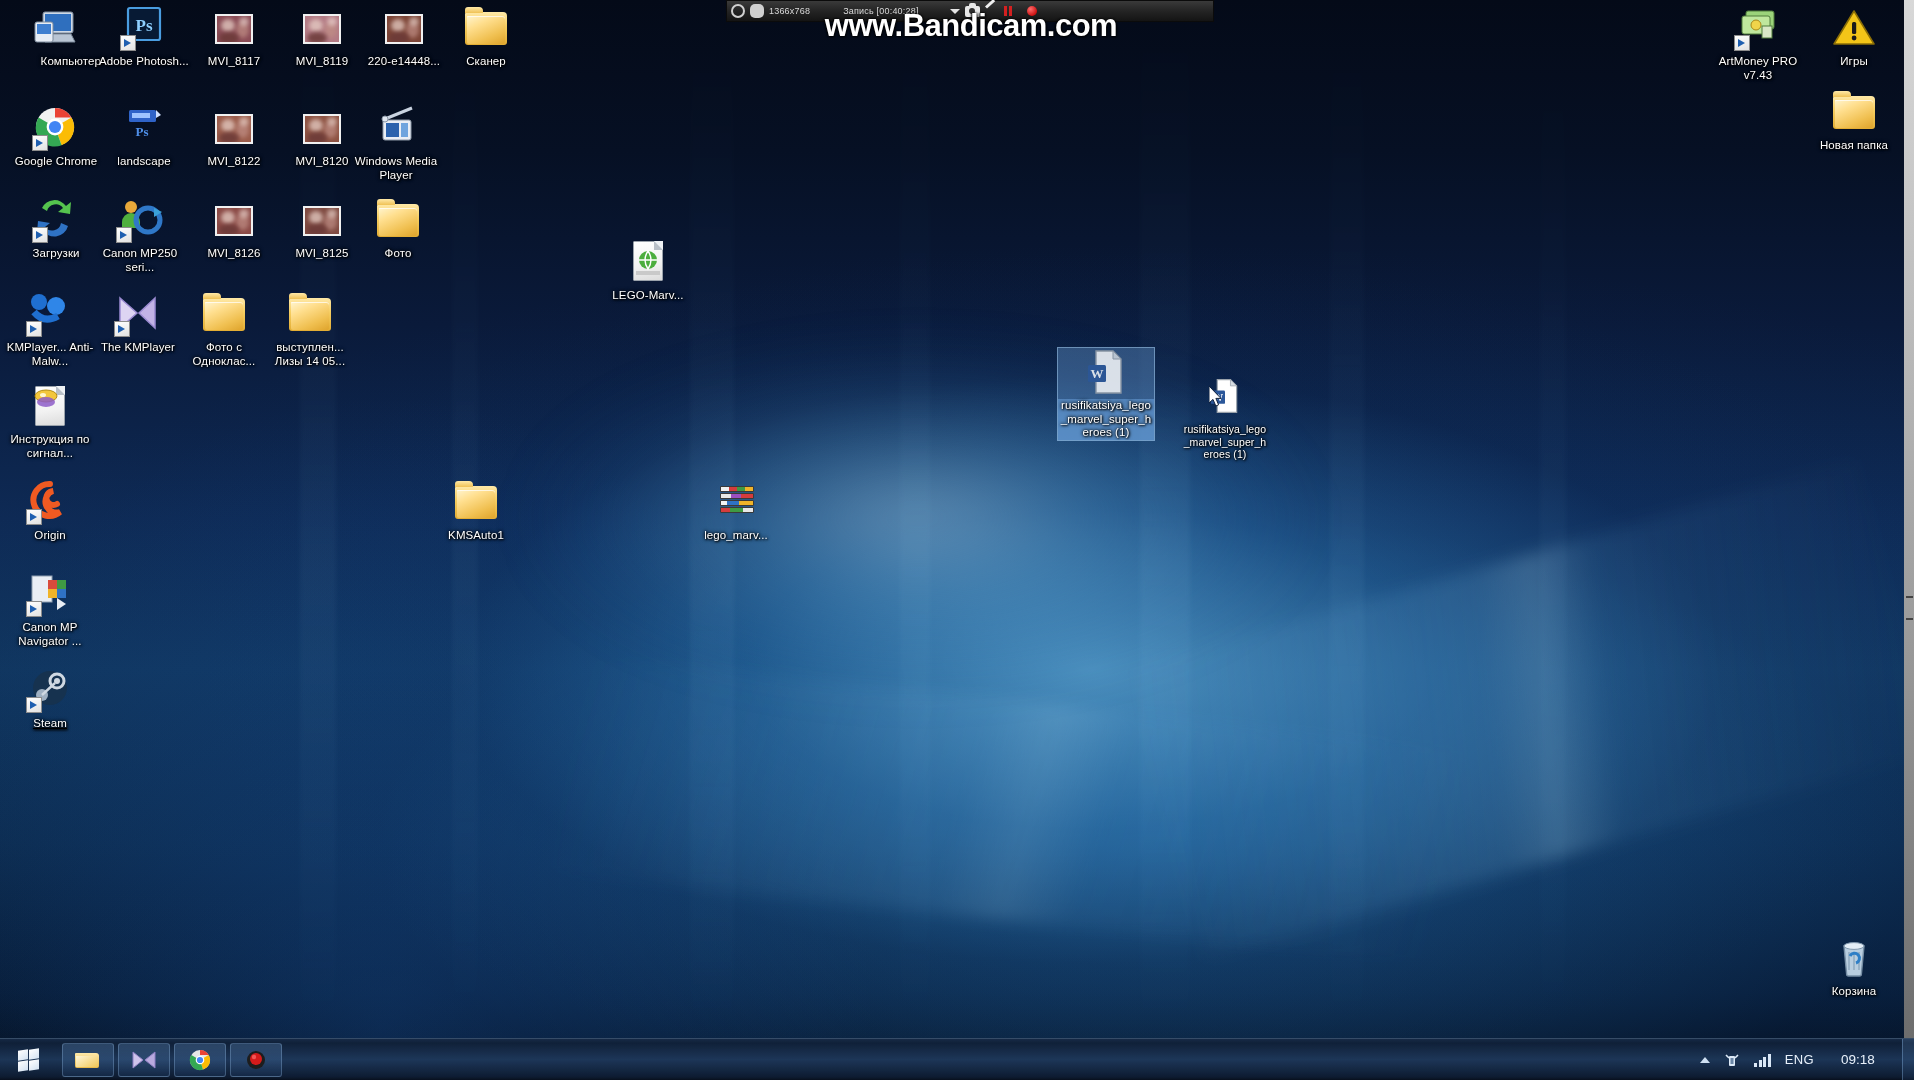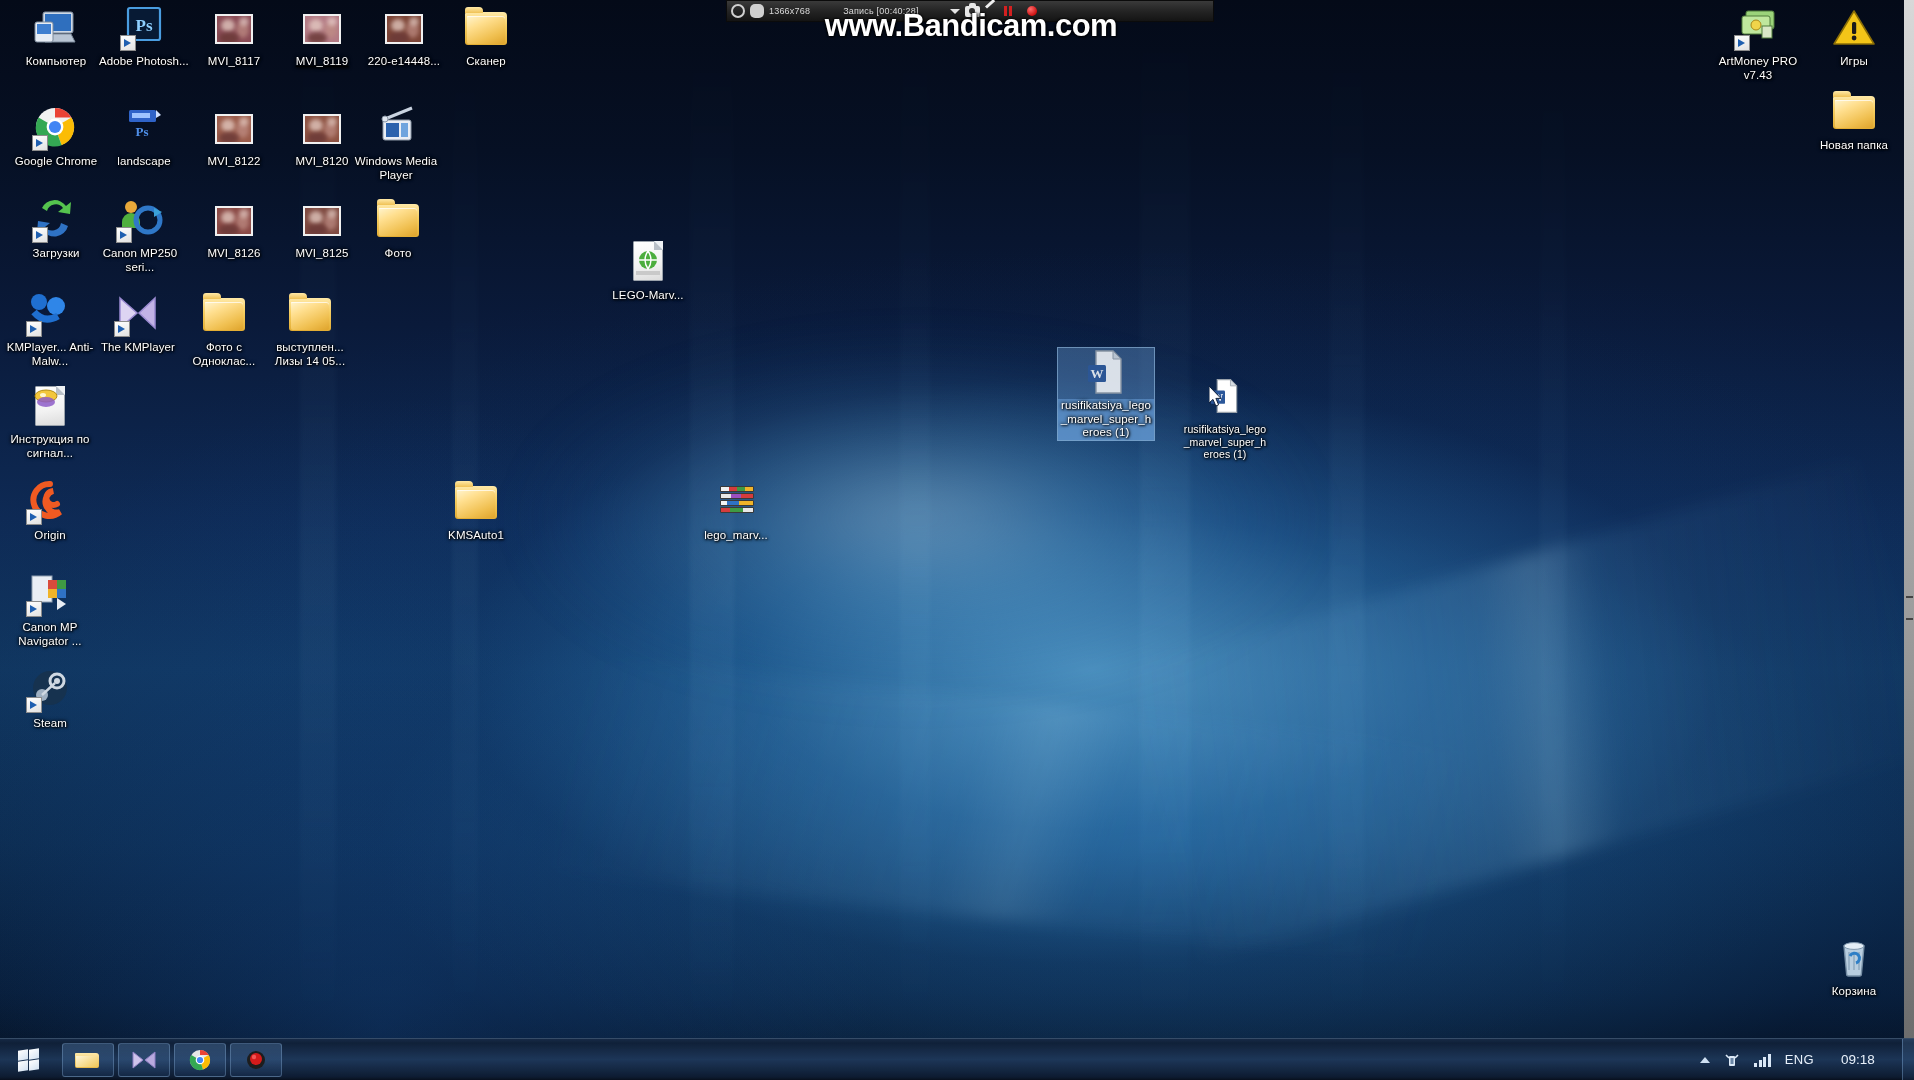--- a/index.html
+++ b/index.html
@@ -292,21 +292,21 @@
     <span class="bc-pencil"></span>
     <span class="bc-pause">
         <i></i>
         <i></i>
       </span>
     <span class="bc-rec" style="margin-left:10px;"></span>
   </div>
   <div id="bandicam-watermark">www.Bandicam.com</div>
 
   <div id="icon-layer">
-      <div class="icon" style="left: 10px; top: 4px;">
+      <div class="icon" style="left: 10px; top: 4px; text-align: right;">
         <span class="glyph"><svg width="48" height="48" viewBox="0 0 48 48">
              <rect x="11" y="8" width="30" height="21" rx="2" fill="#cfd9e6" stroke="#7d8b9c"></rect>
              <rect x="13" y="10" width="26" height="17" fill="#2f6fbe"></rect>
              <path d="M17 30 h22 l4 8 h-30 z" fill="#b9c5d4" stroke="#7d8b9c"></path>
              <rect x="3" y="18" width="18" height="20" rx="2" fill="#e7edf5" stroke="#7d8b9c"></rect>
              <rect x="5" y="20" width="14" height="10" fill="#3f7fd0"></rect>
            </svg></span>
         <div class="label">Компьютер</div>
       </div>
       <div class="icon" style="left: 98px; top: 4px;">
@@ -321,21 +321,21 @@
         <span class="glyph">
           <span class="ic-photo" style="background:#8a4b55;">
              <i style="left:4px;top:3px;width:14px;height:13px;background:#e7cfc6;opacity:.75;"></i>
              <i style="left:19px;top:6px;width:13px;height:16px;background:#c08f86;opacity:.7;"></i>
              <i style="left:2px;top:16px;width:20px;height:12px;background:#6b3a38;opacity:.85;"></i>
              <i style="left:22px;top:1px;width:10px;height:9px;background:#f3e0d8;opacity:.6;"></i>
            </span>
         </span>
         <div class="label">MVI_8117</div>
       </div>
-      <div class="icon" style="left: 276px; top: 4px; text-decoration: underline;">
+      <div class="icon" style="left: 276px; top: 4px;">
         <span class="glyph">
           <span class="ic-photo" style="background:#b37a84;">
              <i style="left:4px;top:3px;width:14px;height:13px;background:#e7cfc6;opacity:.75;"></i>
              <i style="left:19px;top:6px;width:13px;height:16px;background:#c08f86;opacity:.7;"></i>
              <i style="left:2px;top:16px;width:20px;height:12px;background:#6b3a38;opacity:.85;"></i>
              <i style="left:22px;top:1px;width:10px;height:9px;background:#f3e0d8;opacity:.6;"></i>
            </span>
         </span>
         <div class="label">MVI_8119</div>
       </div>
@@ -507,21 +507,21 @@
              <rect x="6" y="6" width="20" height="26" fill="#e9eef5" stroke="#90a0b2"></rect>
              <rect x="22" y="10" width="9" height="9" fill="#d84b3c"></rect>
              <rect x="31" y="10" width="9" height="9" fill="#3f9a43"></rect>
              <rect x="22" y="19" width="9" height="9" fill="#f0b429"></rect>
              <rect x="31" y="19" width="9" height="9" fill="#2f72c4"></rect>
              <path d="M31 28 l9 6 -9 6 z" fill="#e9eef5"></path>
            </svg>
            <span class="shortcut"></span></span>
         <div class="label">Canon MP Navigator ...</div>
       </div>
-      <div class="icon" style="left: 4px; top: 666px;">
+      <div class="icon" style="left: 4px; top: 666px; text-decoration: underline;">
         <span class="glyph"><svg width="48" height="48" viewBox="0 0 48 48">
              <circle cx="24" cy="22" r="17" fill="#16324f"></circle>
              <circle cx="31" cy="15" r="7" fill="none" stroke="#cfd8e2" stroke-width="3"></circle>
              <circle cx="31" cy="15" r="3" fill="#cfd8e2"></circle>
              <circle cx="16" cy="29" r="6" fill="#9fb0c2"></circle>
              <path d="M16 29 L29 17" stroke="#cfd8e2" stroke-width="2.4"></path>
            </svg>
            <span class="shortcut"></span></span>
         <div class="label">Steam</div>
       </div>

